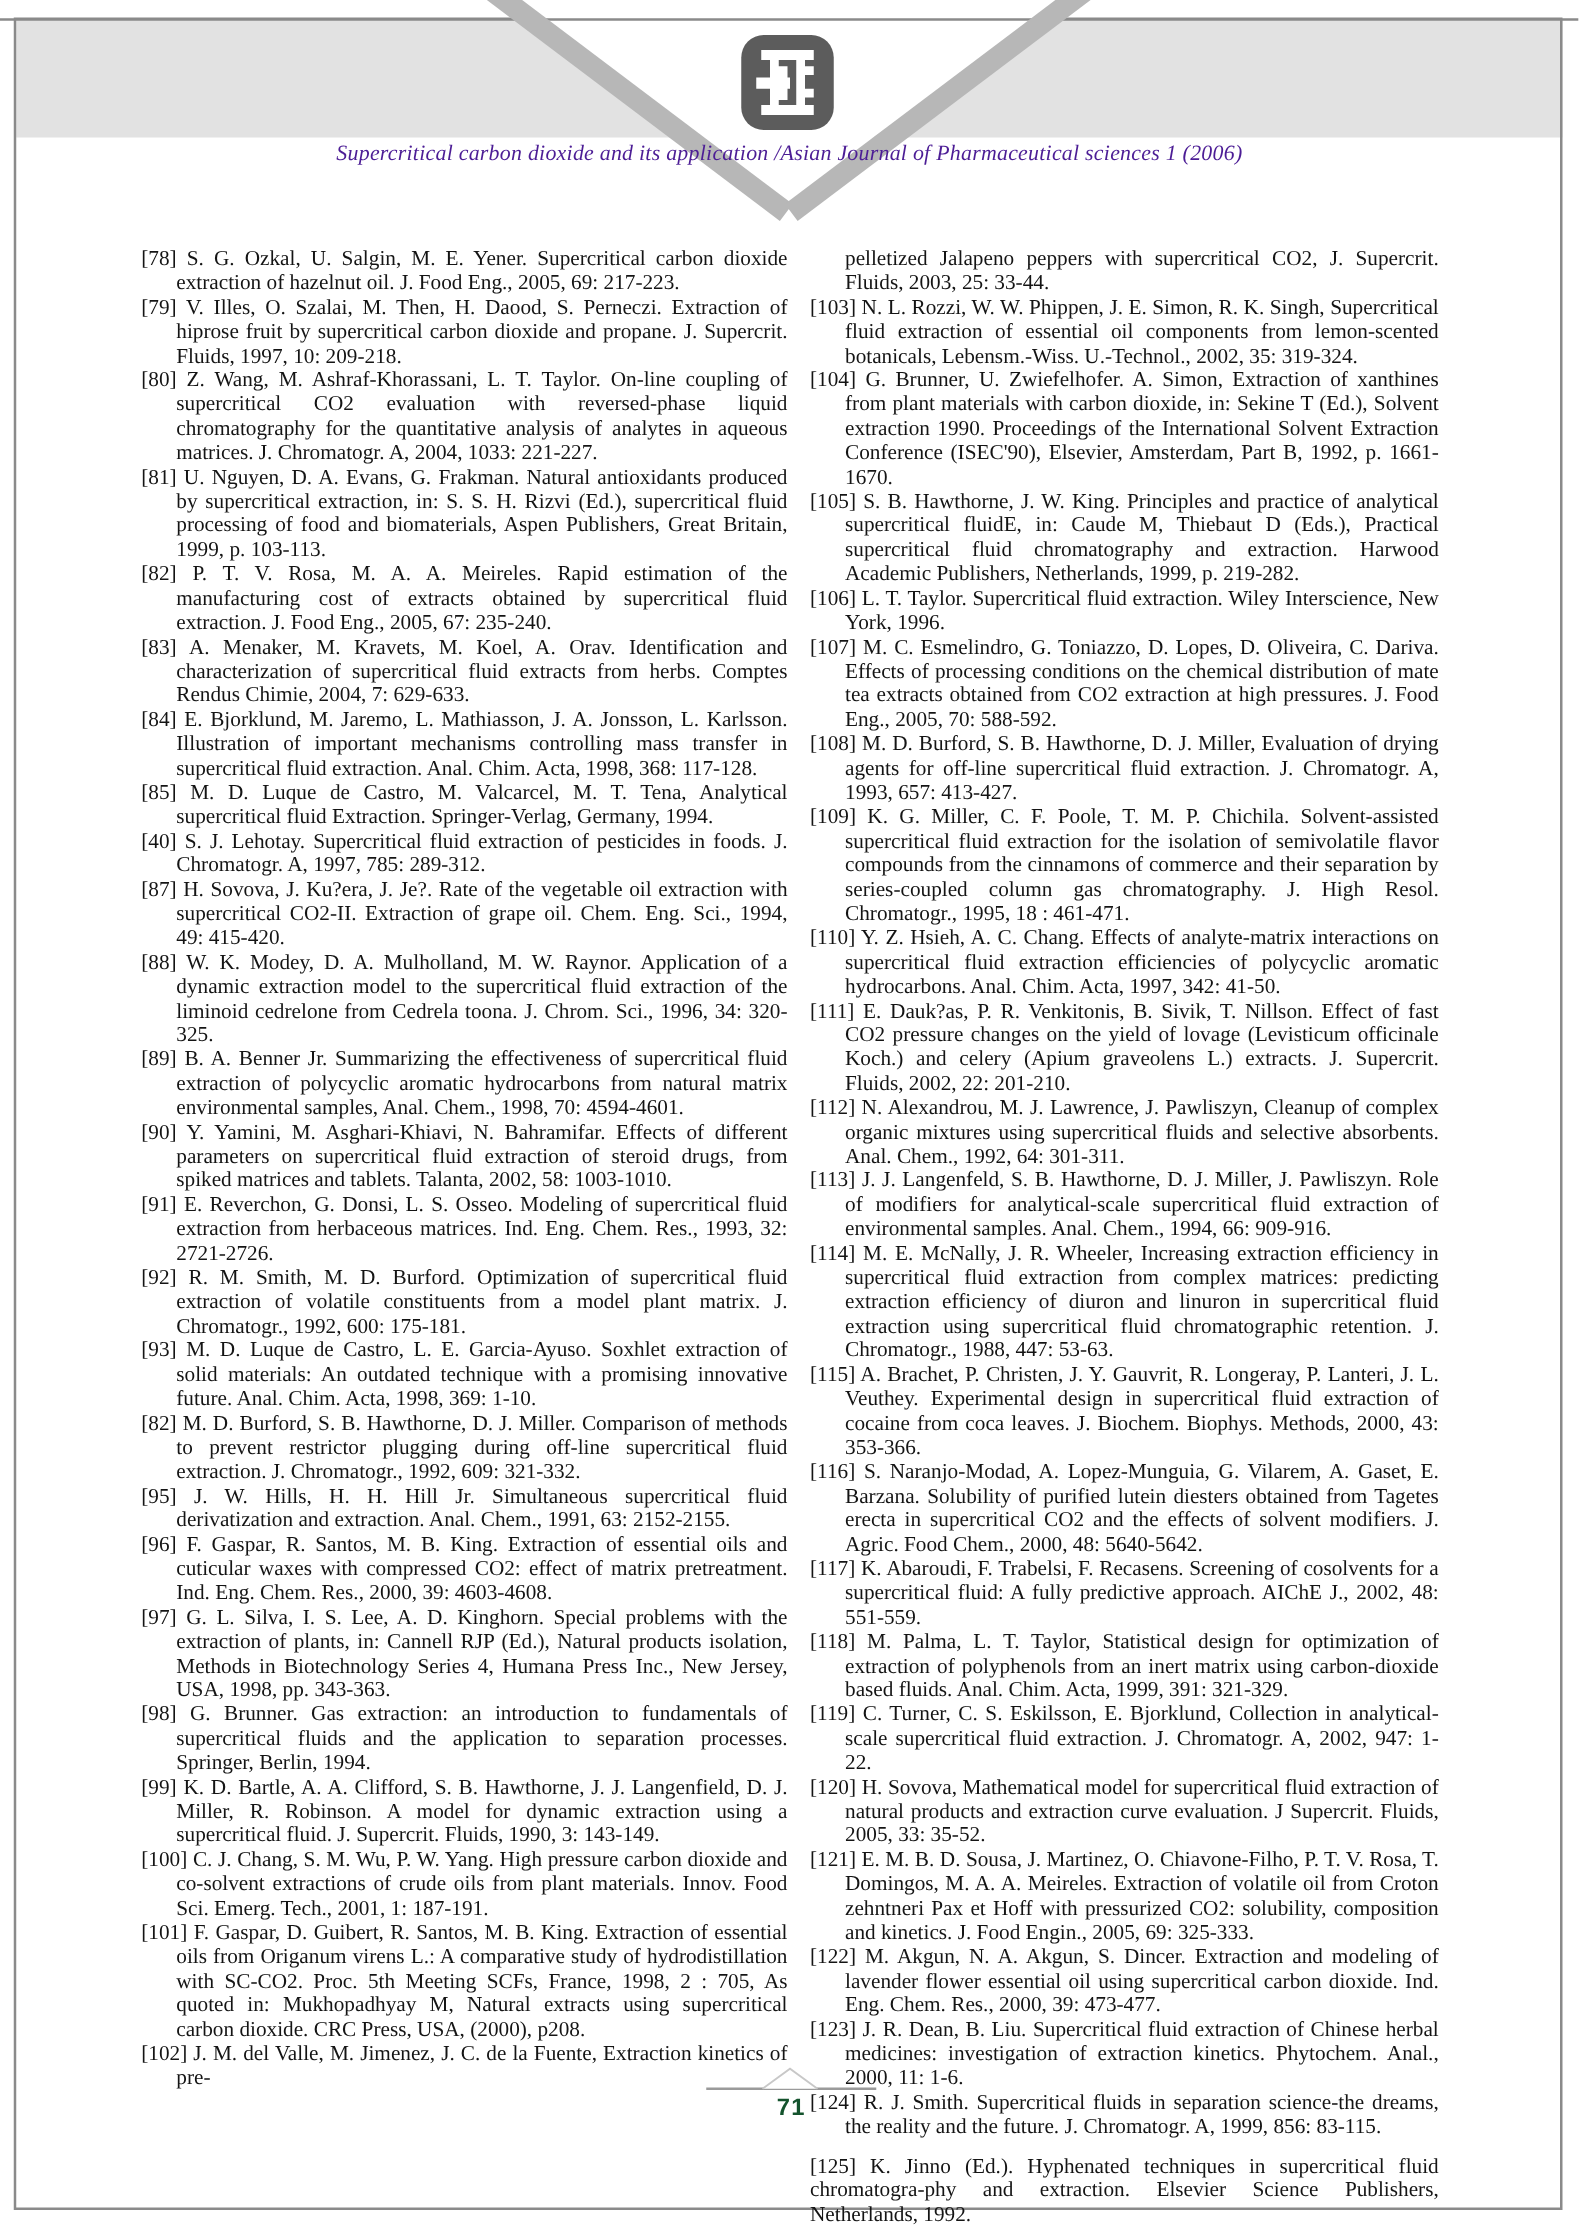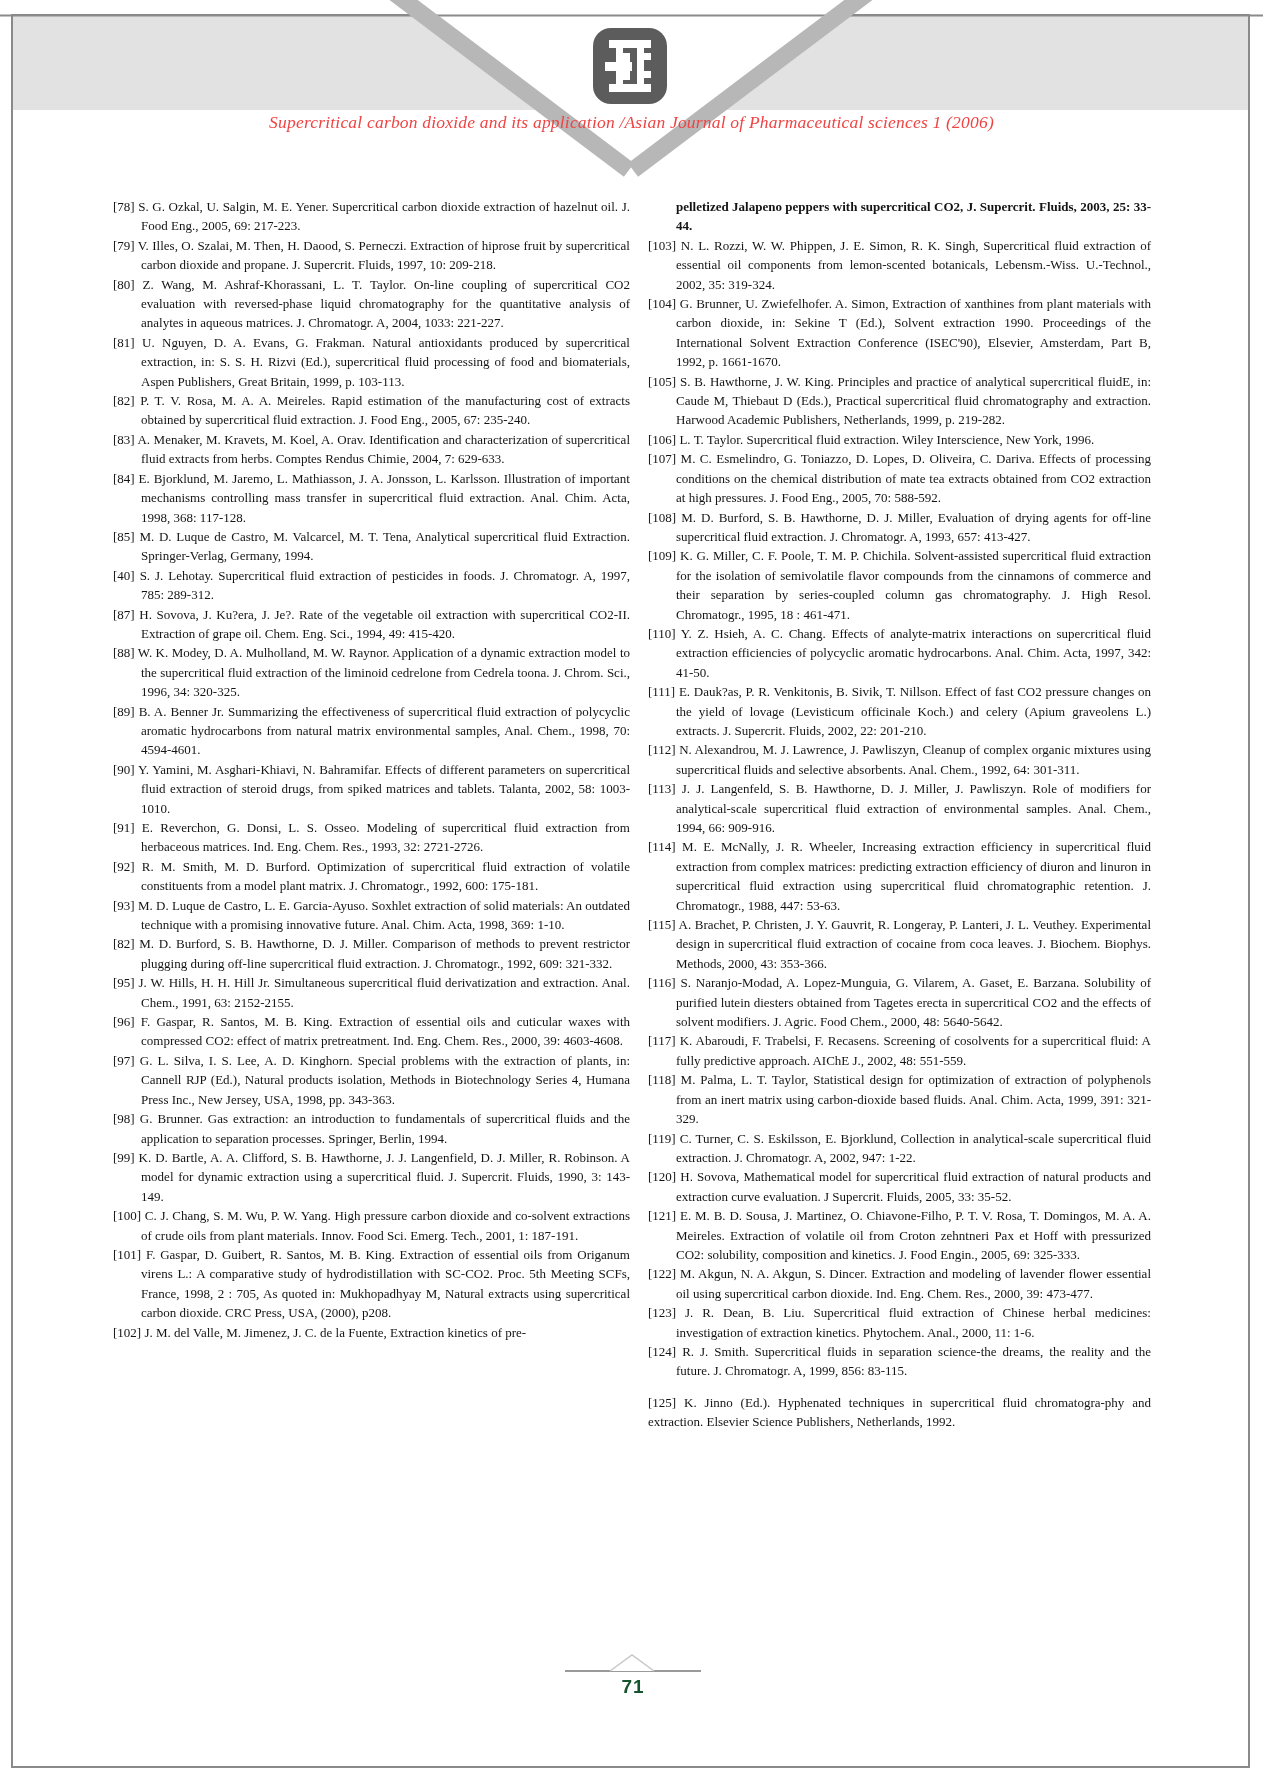--- a/index.html
+++ b/index.html
@@ -40,40 +40,40 @@
     width: 76px; height: 78px;
   }
   
   #journal-line {
     position: absolute;
     left: 0; top: 112px;
     width: 1263px;
     text-align: center;
     font-style: italic;
     font-size: 17.5px;
-    color: #ef4444;
+    color: #4c1d95;
     letter-spacing: 0.2px;
   }
   
   .ref-col {
     position: absolute;
     top: 197px;
-    font-size: 13px;
+    font-size: 17px;
     line-height: 19.4px;
     text-align: justify;
     color: #141414;
   }
   #left-col  { left: 113px; width: 517px; }
   #right-col { left: 648px; width: 503px; }
   .ref {
     margin: 0;
     padding-left: 28px;
     text-indent: -28px;
   }
-  .ref.cont   { text-indent: 0; font-weight: bold; }           
+  .ref.cont   { text-indent: 0; }           
   .ref.nohang { padding-left: 0; text-indent: 0; margin-top: 12px; } 
   .ref-label { white-space: pre; }
   
   #footer-line {
     position: absolute;
     left: 565px; top: 1670px;
     width: 136px; height: 0;
     border-top: 2px solid #9a9a9a;
   }
   #footer-peak {

